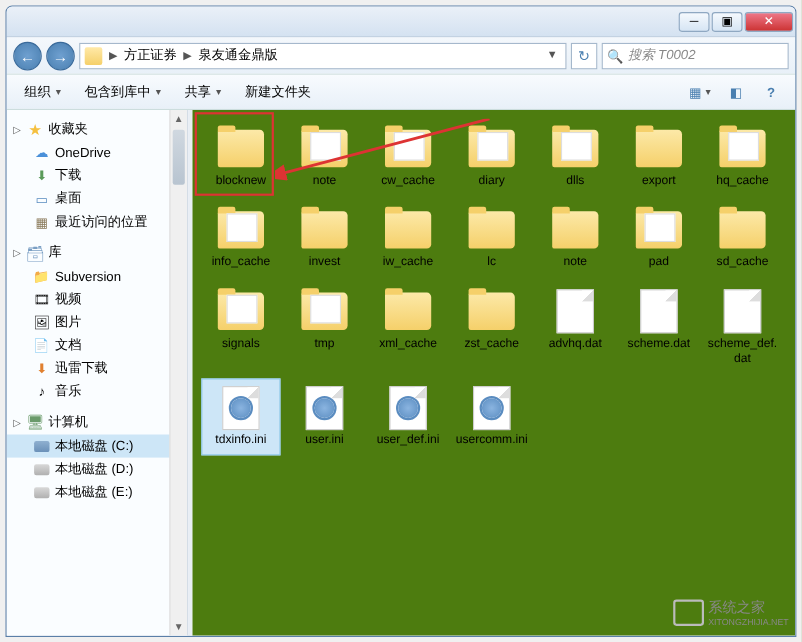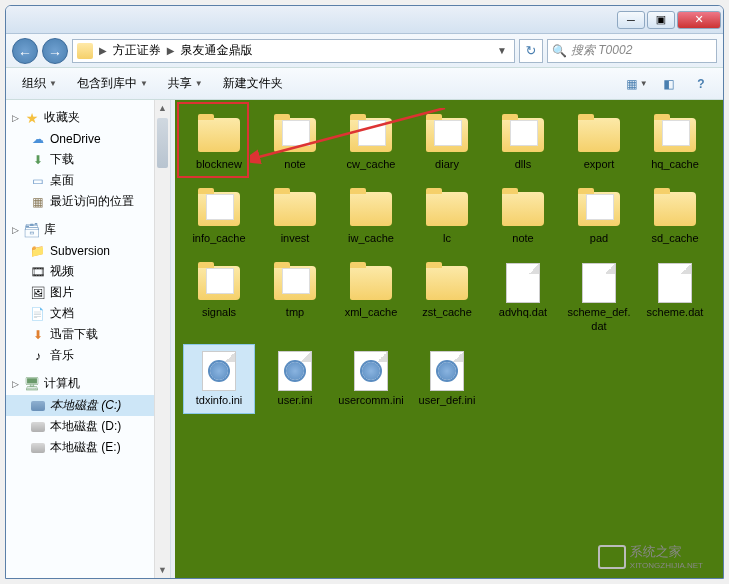--- a/index.html
+++ b/index.html
@@ -30,21 +30,21 @@
 .sidebar { width: 165px; border-right: 1px solid #d4dde6; background: #fafdff; overflow-y: auto; padding: 6px 0; font-size: 12px; }
 .sb-group { margin-bottom: 6px; }
 .sb-header { display: flex; align-items: center; padding: 3px 6px; cursor: pointer; }
 .sb-header .exp { font-size: 9px; color: #555; width: 12px; }
 .sb-header .icon { width: 16px; height: 16px; margin-right: 4px; display: flex; align-items: center; justify-content: center; }
 .sb-star { color: #f5c040; font-size: 14px; }
 .sb-lib { color: #7a9fc4; font-size: 14px; }
 .sb-comp { color: #6a9a6a; font-size: 13px; }
 .sb-item { display: flex; align-items: center; padding: 2px 6px 2px 24px; cursor: pointer; }
 .sb-item .icon { width: 16px; height: 16px; margin-right: 4px; display: flex; align-items: center; justify-content: center; font-size: 12px; }
-.sb-item.selected { background: #cde6f7; font-style: italic; }
+.sb-item.selected { background: #cde6f7; }
 .drive-c { background: linear-gradient(#8fb0d0,#6a90b8); border-radius: 2px; width: 14px; height: 10px; }
 .drive { background: linear-gradient(#d8d8d8,#b0b0b0); border-radius: 2px; width: 14px; height: 10px; }
 .splitter { width: 4px; background: #e8eef4; cursor: ew-resize; }
 .content { flex: 1; background: #4d7c0f; overflow: auto; padding: 8px; position: relative; }
 .grid { display: grid; grid-template-columns: repeat(7, 72px); gap: 4px; }
 .item { display: flex; flex-direction: column; align-items: center; padding: 6px 2px; cursor: pointer; border: 1px solid transparent; }
 .item.selected { background: #cde6f7; border: 1px solid #8cc8e8; }
 .item-icon { width: 48px; height: 40px; display: flex; align-items: center; justify-content: center; margin-bottom: 3px; }
 .folder { width: 42px; height: 34px; background: linear-gradient(#fce9a8,#f5d06a); border-radius: 2px 4px 4px 2px; position: relative; }
 .folder::before { content: ''; position: absolute; top: -4px; left: 0; width: 16px; height: 6px; background: #f5d06a; border-radius: 2px 2px 0 0; }
@@ -55,21 +55,21 @@
 .file::before { content: ''; position: absolute; top: 0; right: 0; width: 10px; height: 10px; background: linear-gradient(135deg,#fff 50%,#ddd 50%); }
 .file-ini { width: 34px; height: 40px; background: #fff; border: 1px solid #ccc; position: relative; display: flex; align-items: center; justify-content: center; }
 .file-ini::before { content: ''; position: absolute; top: 0; right: 0; width: 10px; height: 10px; background: linear-gradient(135deg,#fff 50%,#ddd 50%); }
 .gear { width: 18px; height: 18px; background: radial-gradient(#8ab4e0,#5a8cc0); border-radius: 50%; box-shadow: 0 0 0 2px #5a8cc0; }
 .item-label { font-size: 11px; text-align: center; word-break: break-all; line-height: 1.2; max-width: 68px; }
 .highlight-box { position: absolute; border: 2px solid #d33; pointer-events: none; }
 .highlight1 { top: 2px; left: 2px; width: 72px; height: 76px; }
 .arrow-annotation { position: absolute; top: 8px; left: 75px; pointer-events: none; }
 .statusbar { height: 30px; border-top: 1px solid #d4dde6; background: linear-gradient(#f8fbfe,#e8f0f8); display: flex; align-items: center; padding: 0 8px; font-size: 12px; gap: 8px; }
 .status-folder { width: 22px; height: 18px; background: linear-gradient(#fce9a8,#f5d06a); border-radius: 2px; }
-.watermark { position: absolute; bottom: 8px; right: 20px; font-size: 13px; color: #888; display: flex; align-items: center; gap: 4px; pointer-events: none; }
+.watermark { position: absolute; bottom: 8px; right: 6px; font-size: 13px; color: #888; display: flex; align-items: center; gap: 4px; pointer-events: none; }
 .wm-logo { width: 28px; height: 24px; border: 2px solid #bbb; border-radius: 3px; position: relative; }
 .scrollbar { position: absolute; right: 0; top: 0; bottom: 0; width: 16px; background: #f0f0f0; border-left: 1px solid #ddd; }
 .scrollbar-thumb { position: absolute; left: 2px; right: 2px; top: 18px; height: 50px; background: linear-gradient(#d0d8e0,#b8c4d0); border-radius: 2px; cursor: pointer; }
 .sb-scroll-btn { position: absolute; left: 0; right: 0; height: 16px; display: flex; align-items: center; justify-content: center; font-size: 9px; color: #666; cursor: pointer; }
 </style>
 </head>
 <body>
 
 <div class="window">
 
@@ -320,27 +320,27 @@
           <div class="item">
             <div class="item-icon">
               <div class="file"></div>
             </div>
             <div class="item-label">advhq.dat</div>
           </div>
           <div class="item">
             <div class="item-icon">
               <div class="file"></div>
             </div>
+            <div class="item-label">scheme.dat</div>
+          </div>
+          <div class="item">
+            <div class="item-icon">
+              <div class="file"></div>
+            </div>
             <div class="item-label">scheme_def.dat</div>
-          </div>
-          <div class="item">
-            <div class="item-icon">
-              <div class="file"></div>
-            </div>
-            <div class="item-label">scheme.dat</div>
           </div>
           <div class="item selected">
             <div class="item-icon">
               <div class="file-ini">
                 <div class="gear"></div>
               </div>
             </div>
             <div class="item-label">tdxinfo.ini</div>
           </div>
           <div class="item">
@@ -350,29 +350,29 @@
               </div>
             </div>
             <div class="item-label">user.ini</div>
           </div>
           <div class="item">
             <div class="item-icon">
               <div class="file-ini">
                 <div class="gear"></div>
               </div>
             </div>
-            <div class="item-label">usercomm.ini</div>
+            <div class="item-label">user_def.ini</div>
           </div>
           <div class="item">
             <div class="item-icon">
               <div class="file-ini">
                 <div class="gear"></div>
               </div>
             </div>
-            <div class="item-label">user_def.ini</div>
+            <div class="item-label">usercomm.ini</div>
           </div>
         </div>
       <div class="highlight-box highlight1"></div>
       <svg class="arrow-annotation" width="200" height="60">
         <defs>
             <marker id="ah" markerWidth="10" markerHeight="10" refX="2" refY="3" orient="auto">
               <path d="M0,0 L0,6 L8,3 z" fill="#d33"></path>
             </marker>
           </defs>
         <line x1="195" y1="0" x2="5" y2="50" stroke="#d33" stroke-width="2.5" marker-end="url(#ah)"></line>

